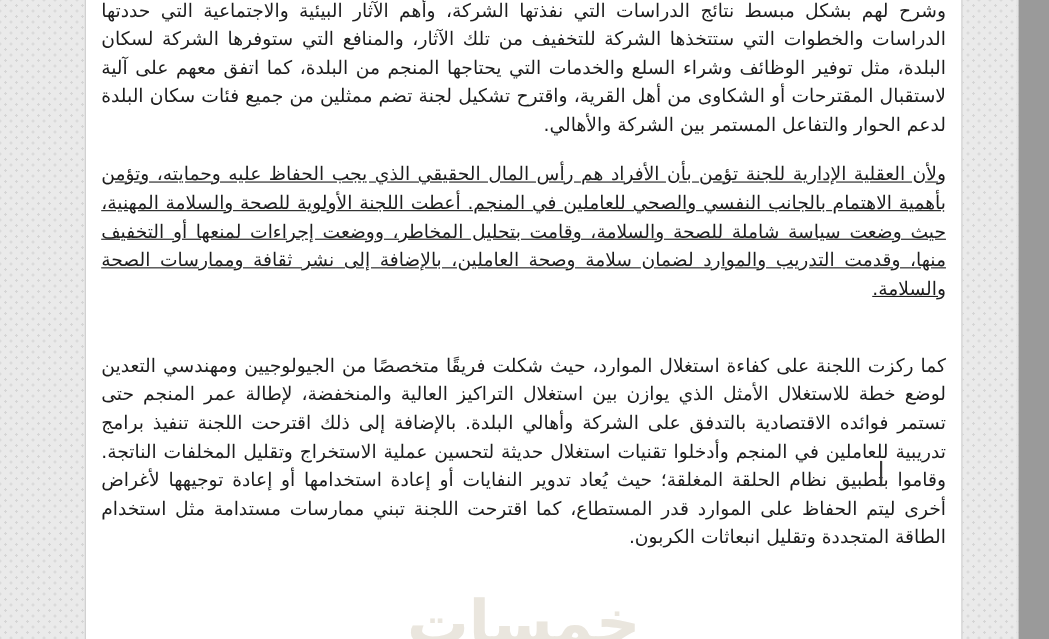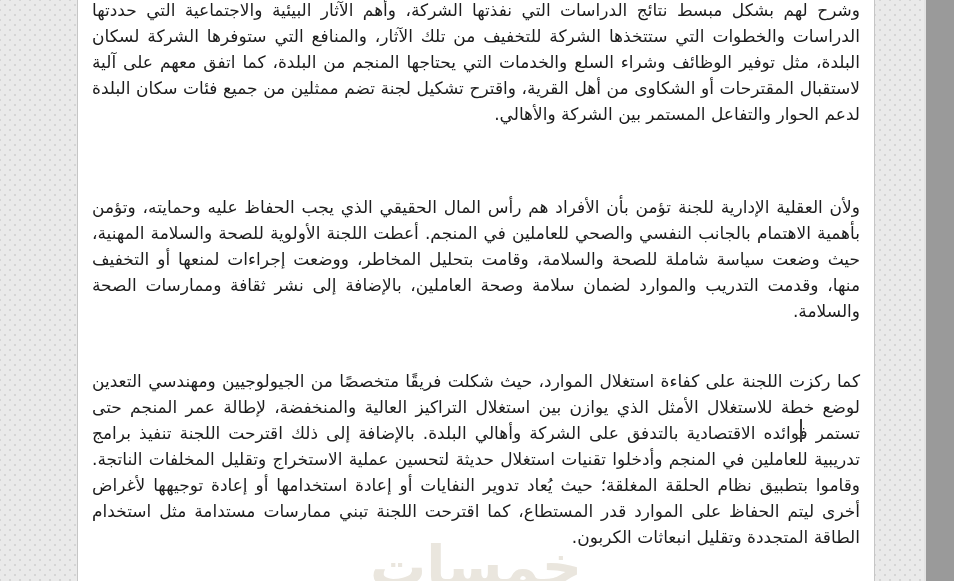--- a/index.html
+++ b/index.html
@@ -38,21 +38,21 @@
     direction: rtl;
     unicode-bidi: embed;
     text-align: justify;
     padding: 0 14px;
     margin-top: -3px;
     font-size: 17px;
     line-height: 26px;
     color: #1d1d1d;
   }
   .content p { margin: 0; }
-  .content p.p2 { margin-top: 67px; }
+  .content p.p2 { margin-top: 19px; text-decoration: underline; }
   .content p.p3 { margin-top: 44px; }
   .watermark {
     position: absolute;
     z-index: 0;
     left: 50%;
     transform: translateX(-50%);
     top: 534px;
     font-size: 56px;
     font-weight: bold;
     letter-spacing: 2px;

